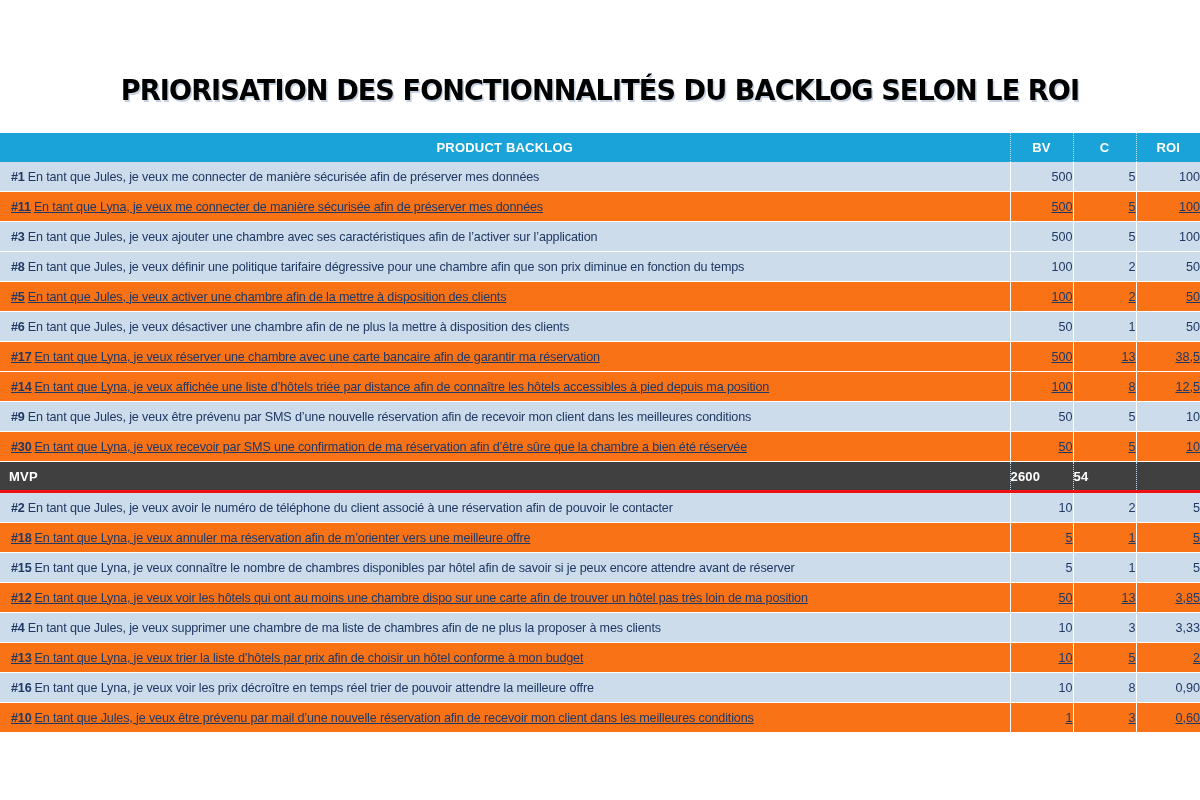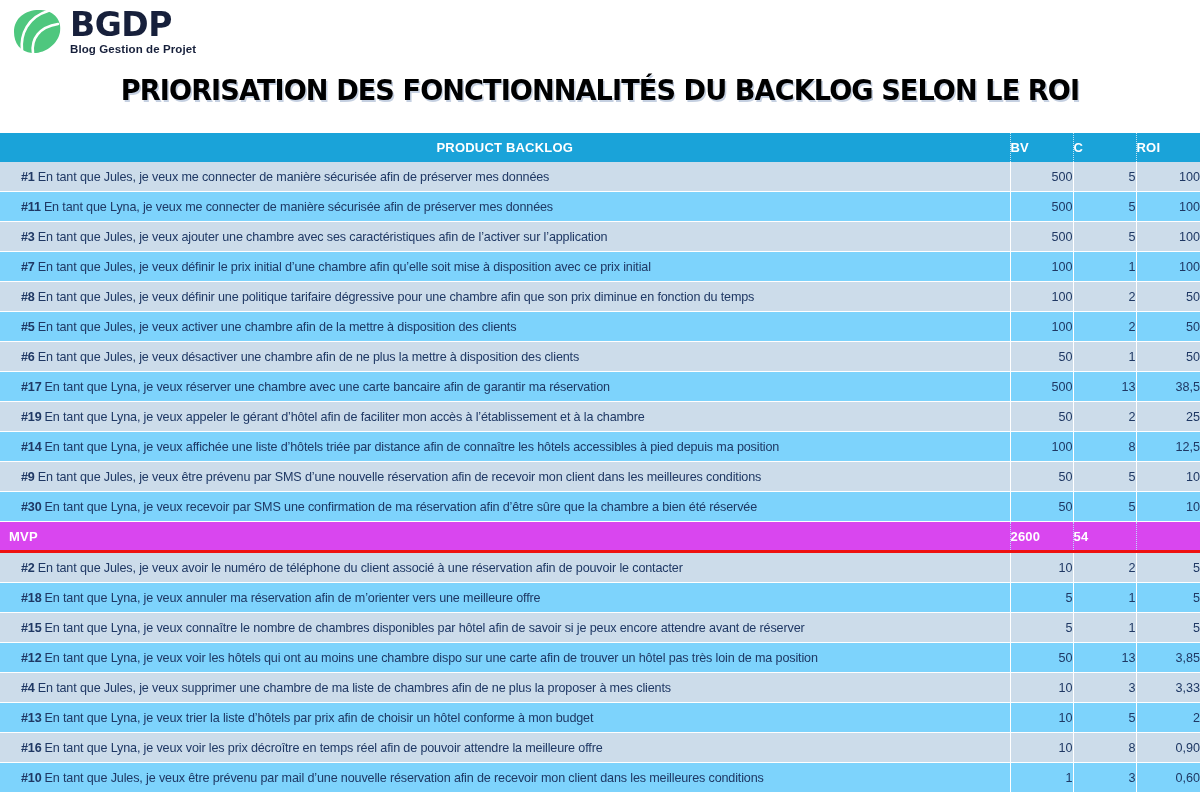--- a/index.html
+++ b/index.html
@@ -94,93 +94,80 @@
 
   thead th {
     background: #1aa3d9;
     color: #ffffff;
     font-family: "Liberation Sans", sans-serif;
     font-size: 13px;
     font-weight: bold;
     letter-spacing: 0.2px;
     height: 29px;
     padding: 0;
-    text-align: left;
+    text-align: center;
     border: none;
     transform: none;
   }
   thead th.desc-head {
     text-align: center;
   }
   thead th.num-head {
     border-left: 1px dotted #bfe4f4;
   }
 
   tbody tr.row td {
     height: 29px;
     padding: 0;
     font-family: "Liberation Sans", sans-serif;
     font-size: 12.6px;
     color: #1f3864;
     border-bottom: 1px solid #ffffff;
     vertical-align: middle;
   }
   tbody tr.row td.desc {
-    padding-left: 21px;
+    padding-left: 11px;
     padding-right: 6px;
     text-align: left;
     white-space: nowrap;
     letter-spacing: -0.15px;
   }
   tbody tr.row td.num {
     text-align: right;
     border-left: 1px solid #ffffff;
     font-size: 12.6px;
   }
   tbody tr.row-alt-a td { background: #ccdcea; }
-  tbody tr.row-alt-b td { background: #7dd3fc; }
+  tbody tr.row-alt-b td { background: #f97316; text-decoration: underline; }
 
   .tag {
     font-weight: bold;
     margin-right: 3px;
   }
 
   
   tr.mvp td {
-    background: #d946ef;
+    background: #404040;
     color: #ffffff;
     height: 28px;
     padding: 0;
     font-family: "Liberation Sans", sans-serif;
     font-size: 13px;
     font-weight: bold;
     border-bottom: 3px solid #ee1111;
     letter-spacing: 0.2px;
   }
   tr.mvp td.desc { padding-left: 9px; text-align: left; }
   tr.mvp td.num  { border-left: 1px dotted #bcddfb; }
 </style>
 </head>
 <body>
 
 <div class="page">
 
-  <div class="brand">
-    <div class="brand-mark">
-      <svg width="56" height="52" viewBox="0 0 56 52" xmlns="http://www.w3.org/2000/svg">
-        <path d="M6 26 C6 11, 19 3, 33 4 C47 5, 54 15, 52 26 C50 38, 37 48, 24 47 C12 46, 6 37, 6 26 Z" fill="#4ec77e"></path>
-        <path d="M14 45 C12 28, 20 11, 40 5" fill="none" stroke="#ffffff" stroke-width="2.6" stroke-linecap="round"></path>
-        <path d="M25 47 C23 33, 31 21, 50 18" fill="none" stroke="#ffffff" stroke-width="2.6" stroke-linecap="round"></path>
-      </svg>
-    </div>
-    <div class="brand-text">
-      <div class="brand-title">BGDP</div>
-      <div class="brand-sub">Blog Gestion de Projet</div>
-    </div>
-  </div>
 
   <div class="main-title">PRIORISATION DES FONCTIONNALITÉS DU BACKLOG SELON LE ROI</div>
 
   <div class="table-wrap">
     <table class="backlog">
       <colgroup>
         <col class="c-desc">
           <col class="c-bv">
           <col class="c-c">
           <col class="c-roi">
@@ -205,26 +192,20 @@
             <td class="num">500</td>
             <td class="num">5</td>
             <td class="num">100</td>
           </tr>
           <tr class="row row-alt-a">
             <td class="desc"><span class="tag">#3</span><span>En tant que Jules, je veux ajouter une chambre avec ses caractéristiques afin de l’activer sur l’application</span></td>
             <td class="num">500</td>
             <td class="num">5</td>
             <td class="num">100</td>
           </tr>
-          <tr class="row row-alt-b">
-            <td class="desc"><span class="tag">#7</span><span>En tant que Jules, je veux définir le prix initial d’une chambre afin qu’elle soit mise à disposition avec ce prix initial</span></td>
-            <td class="num">100</td>
-            <td class="num">1</td>
-            <td class="num">100</td>
-          </tr>
           <tr class="row row-alt-a">
             <td class="desc"><span class="tag">#8</span><span>En tant que Jules, je veux définir une politique tarifaire dégressive pour une chambre afin que son prix diminue en fonction du temps</span></td>
             <td class="num">100</td>
             <td class="num">2</td>
             <td class="num">50</td>
           </tr>
           <tr class="row row-alt-b">
             <td class="desc"><span class="tag">#5</span><span>En tant que Jules, je veux activer une chambre afin de la mettre à disposition des clients</span></td>
             <td class="num">100</td>
             <td class="num">2</td>
@@ -234,26 +215,20 @@
             <td class="desc"><span class="tag">#6</span><span>En tant que Jules, je veux désactiver une chambre afin de ne plus la mettre à disposition des clients</span></td>
             <td class="num">50</td>
             <td class="num">1</td>
             <td class="num">50</td>
           </tr>
           <tr class="row row-alt-b">
             <td class="desc"><span class="tag">#17</span><span>En tant que Lyna, je veux réserver une chambre avec une carte bancaire afin de garantir ma réservation</span></td>
             <td class="num">500</td>
             <td class="num">13</td>
             <td class="num">38,5</td>
-          </tr>
-          <tr class="row row-alt-a">
-            <td class="desc"><span class="tag">#19</span><span>En tant que Lyna, je veux appeler le gérant d’hôtel afin de faciliter mon accès à l’établissement et à la chambre</span></td>
-            <td class="num">50</td>
-            <td class="num">2</td>
-            <td class="num">25</td>
           </tr>
           <tr class="row row-alt-b">
             <td class="desc"><span class="tag">#14</span><span>En tant que Lyna, je veux affichée une liste d’hôtels triée par distance afin de connaître les hôtels accessibles à pied depuis ma position</span></td>
             <td class="num">100</td>
             <td class="num">8</td>
             <td class="num">12,5</td>
           </tr>
           <tr class="row row-alt-a">
             <td class="desc"><span class="tag">#9</span><span>En tant que Jules, je veux être prévenu par SMS d’une nouvelle réservation afin de recevoir mon client dans les meilleures conditions</span></td>
             <td class="num">50</td>
@@ -302,21 +277,21 @@
             <td class="num">3</td>
             <td class="num">3,33</td>
           </tr>
           <tr class="row row-alt-b">
             <td class="desc"><span class="tag">#13</span><span>En tant que Lyna, je veux trier la liste d’hôtels par prix afin de choisir un hôtel conforme à mon budget</span></td>
             <td class="num">10</td>
             <td class="num">5</td>
             <td class="num">2</td>
           </tr>
           <tr class="row row-alt-a">
-            <td class="desc"><span class="tag">#16</span><span>En tant que Lyna, je veux voir les prix décroître en temps réel afin de pouvoir attendre la meilleure offre</span></td>
+            <td class="desc"><span class="tag">#16</span><span>En tant que Lyna, je veux voir les prix décroître en temps réel trier de pouvoir attendre la meilleure offre</span></td>
             <td class="num">10</td>
             <td class="num">8</td>
             <td class="num">0,90</td>
           </tr>
           <tr class="row row-alt-b">
             <td class="desc"><span class="tag">#10</span><span>En tant que Jules, je veux être prévenu par mail d’une nouvelle réservation afin de recevoir mon client dans les meilleures conditions</span></td>
             <td class="num">1</td>
             <td class="num">3</td>
             <td class="num">0,60</td>
           </tr>

